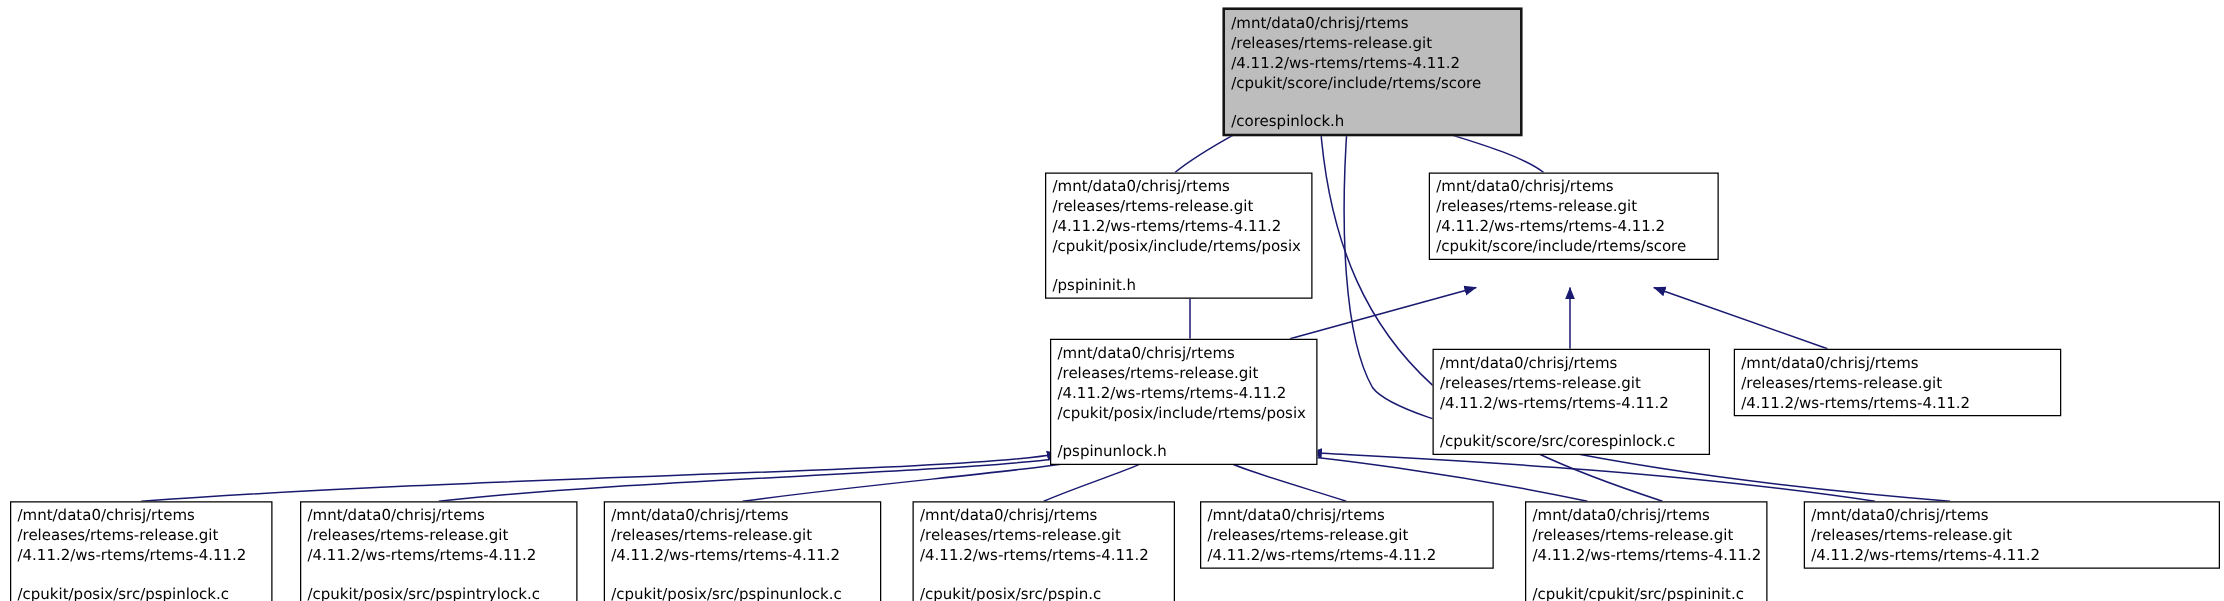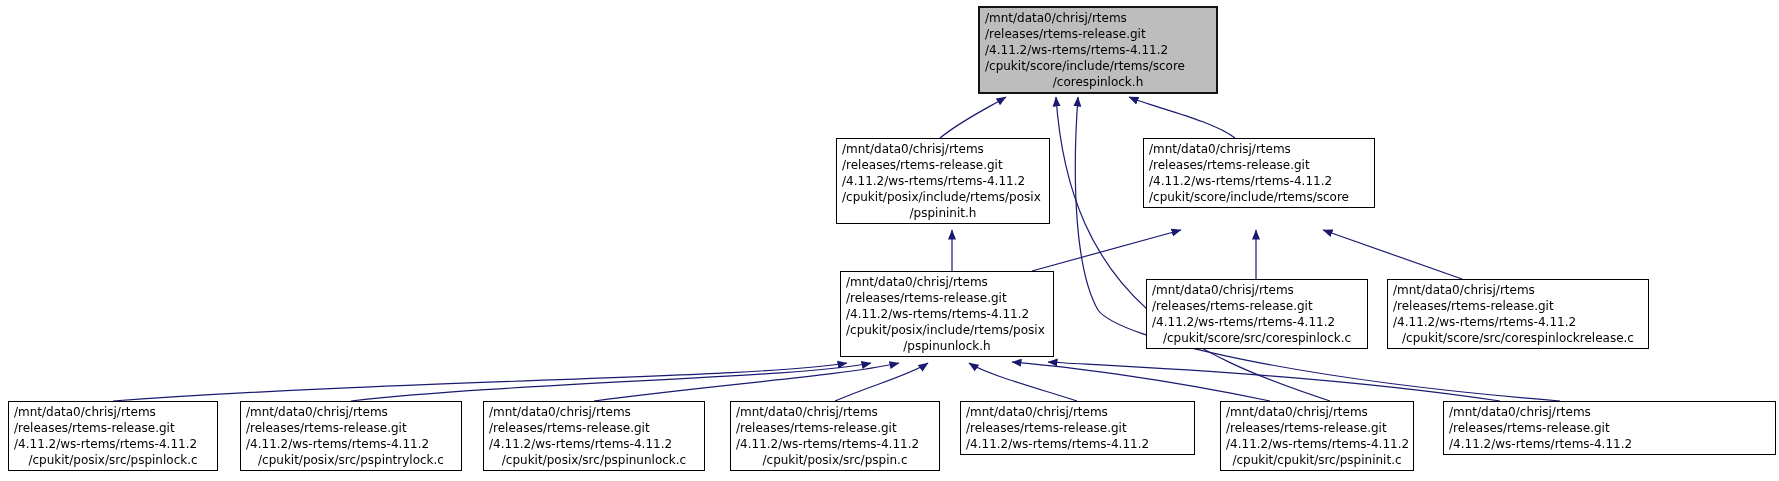--- a/index.html
+++ b/index.html
@@ -15,21 +15,21 @@
     position:absolute;
     box-sizing:border-box;
     background:#ffffff;
     border:1px solid #000;
     padding:2px 5px;
     font-size:12px;line-height:16px;color:#000;
     display:flex;flex-direction:column;
     cursor:pointer;
   }
   .node .ln{white-space:nowrap;text-align:left;display:block;}
-  .node .ln.last{text-align:center;}
+  .node .ln.last{margin-top:15px;}
   .n-root{background:#bdbdbd;border:2px solid #141414;}
 
   
   .n-root            {left:978px;  top:6px;   width:240px;}
   .n-spinlock-h      {left:836px;  top:138px; width:214px;}
   .n-corespinlockimpl{left:1143px; top:138px; width:232px;}
   .n-spinlockimpl    {left:840px;  top:271px; width:214px;}
   .n-corespinlock-c  {left:1146px; top:279px; width:222px;}
   .n-corespinlockrel {left:1387px; top:279px; width:262px;}
   .n-b1{left:8px;    top:401px; width:210px;}
@@ -105,21 +105,20 @@
     <span class="ln">/mnt/data0/chrisj/rtems</span>
     <span class="ln">/releases/rtems-release.git</span>
     <span class="ln">/4.11.2/ws-rtems/rtems-4.11.2</span>
     <span class="ln last">/cpukit/score/src/corespinlock.c</span>
   </div>
 
   <div class="node n-corespinlockrel">
     <span class="ln">/mnt/data0/chrisj/rtems</span>
     <span class="ln">/releases/rtems-release.git</span>
     <span class="ln">/4.11.2/ws-rtems/rtems-4.11.2</span>
-    <span class="ln last">/cpukit/score/src/corespinlockrelease.c</span>
   </div>
 
   <div class="node n-b1">
     <span class="ln">/mnt/data0/chrisj/rtems</span>
     <span class="ln">/releases/rtems-release.git</span>
     <span class="ln">/4.11.2/ws-rtems/rtems-4.11.2</span>
     <span class="ln last">/cpukit/posix/src/pspinlock.c</span>
   </div>
 
   <div class="node n-b2">

